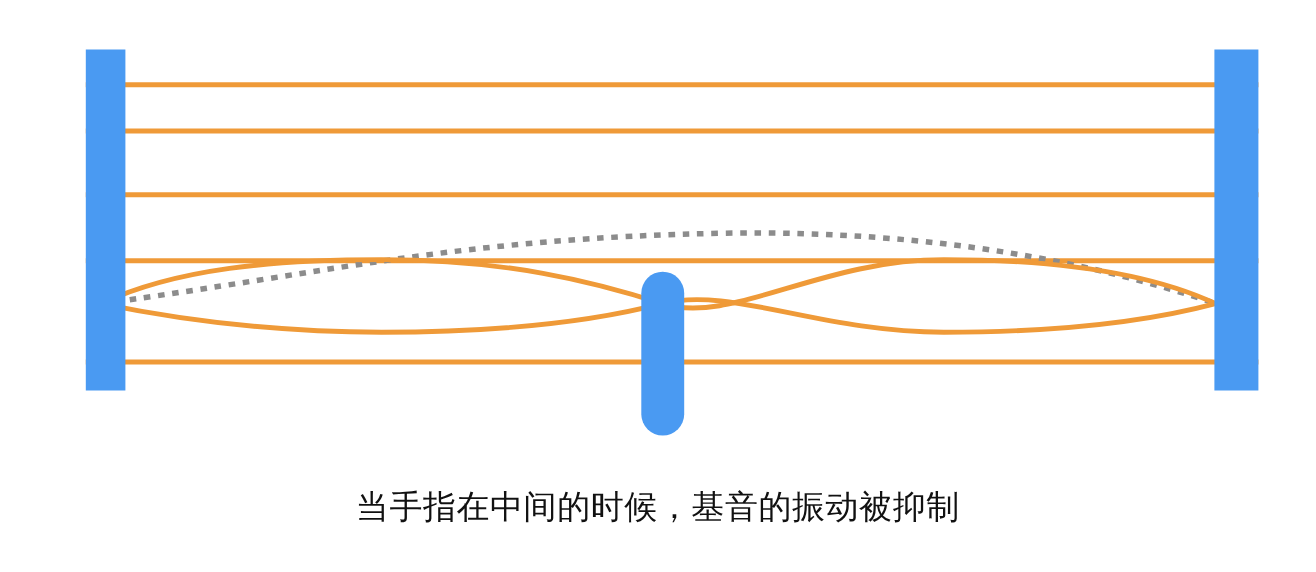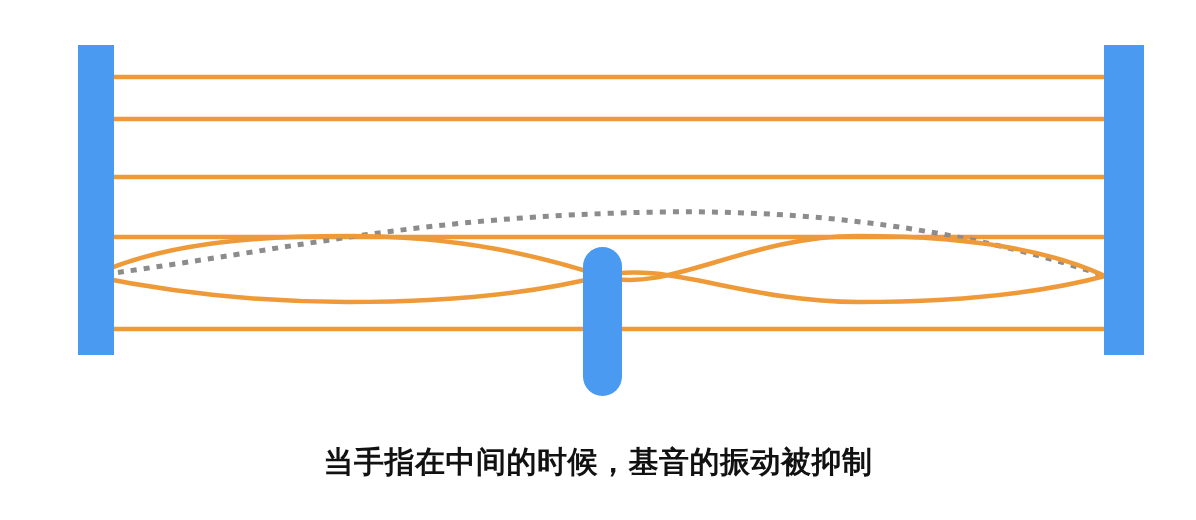--- a/index.html
+++ b/index.html
@@ -25,21 +25,21 @@
     height: 520px;
     display: block;
   }
   #caption {
     position: absolute;
     left: 0;
     top: 440px;
     width: 1196px;
     text-align: center;
     font-size: 30px;
-    font-weight: bold;
+    font-weight: normal;
     color: #111111;
     letter-spacing: 0.5px;
     line-height: 44px;
     white-space: nowrap;
   }
 </style>
 </head>
 <body>
 
 <div id="stage">

